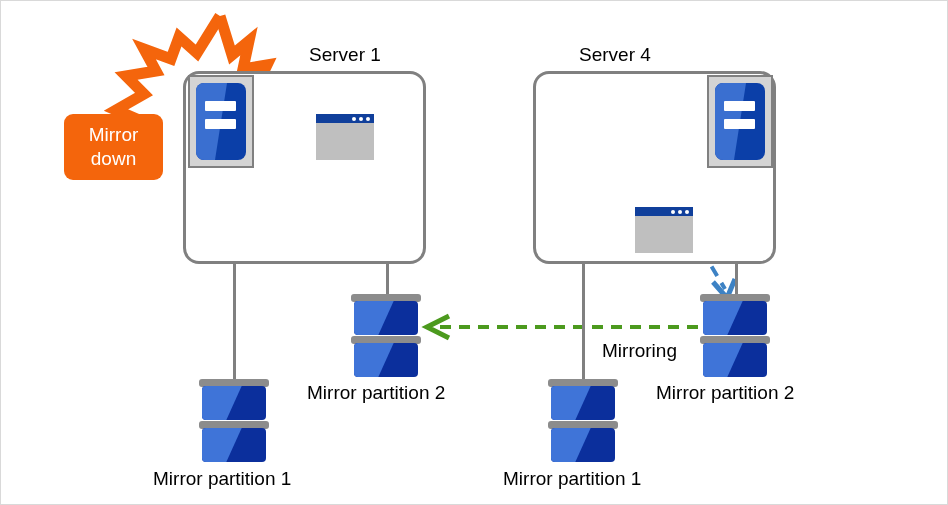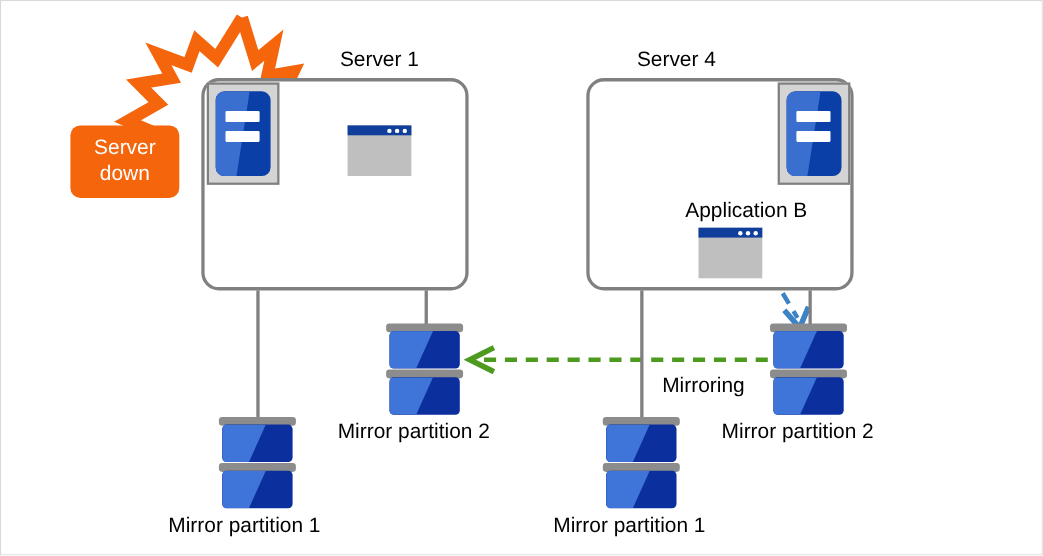--- a/index.html
+++ b/index.html
@@ -176,21 +176,21 @@
       <polyline points="448,315 426,326 448,337" fill="none" stroke="#4c9a1e" stroke-width="5" stroke-linejoin="miter" stroke-linecap="butt"></polyline>
     </g>
 
     <g>
       <line x1="691" y1="233" x2="724" y2="288" stroke="#3d82c4" stroke-width="4" stroke-dasharray="11 8"></line>
       <polyline points="712,281 726,297 734,278" fill="none" stroke="#3d82c4" stroke-width="5" stroke-linejoin="miter" stroke-linecap="butt"></polyline>
     </g>
   </svg>
 
   <div class="down-badge abs" style="left:63px; top:113px; width:99px; height:66px;">
-    <span>Server</span>
+    <span>Mirror</span>
     <span>down</span>
   </div>
 
   <div class="label server-title" style="left:308px; top:44px;">Server 1</div>
   <div class="label server-title" style="left:578px; top:44px;">Server 4</div>
 
   <div class="server-box" style="left:182px; top:70px; width:243px; height:193px;"></div>
 
   <div class="server-icon" style="left:187px; top:74px; width:66px; height:93px;">
     <div class="server-icon-inner">
@@ -228,21 +228,20 @@
 
   <div class="server-box" style="left:532px; top:70px; width:243px; height:193px;"></div>
 
   <div class="server-icon" style="left:706px; top:74px; width:66px; height:93px;">
     <div class="server-icon-inner">
       <div class="srv-bar b1"></div>
       <div class="srv-bar b2"></div>
     </div>
   </div>
 
-  <div class="label app-title" style="left:622px; top:181px;">Application  B</div>
   <div class="app-window" style="left:634px; top:206px; width:58px; height:46px;">
     <div class="app-window-bar">
       <span class="app-dot" style="right:18px;"></span>
       <span class="app-dot" style="right:11px;"></span>
       <span class="app-dot" style="right:4px;"></span>
     </div>
   </div>
 
   <div class="connector" style="left:581px; top:263px; height:124px;"></div>
   <div class="connector" style="left:734px; top:263px; height:33px;"></div>

